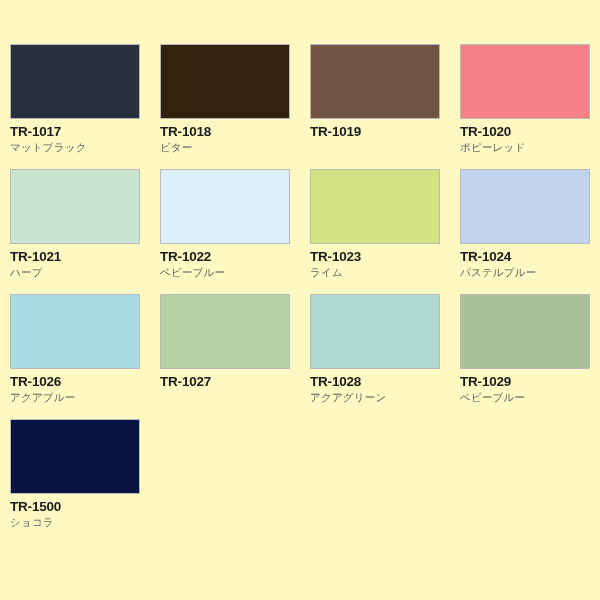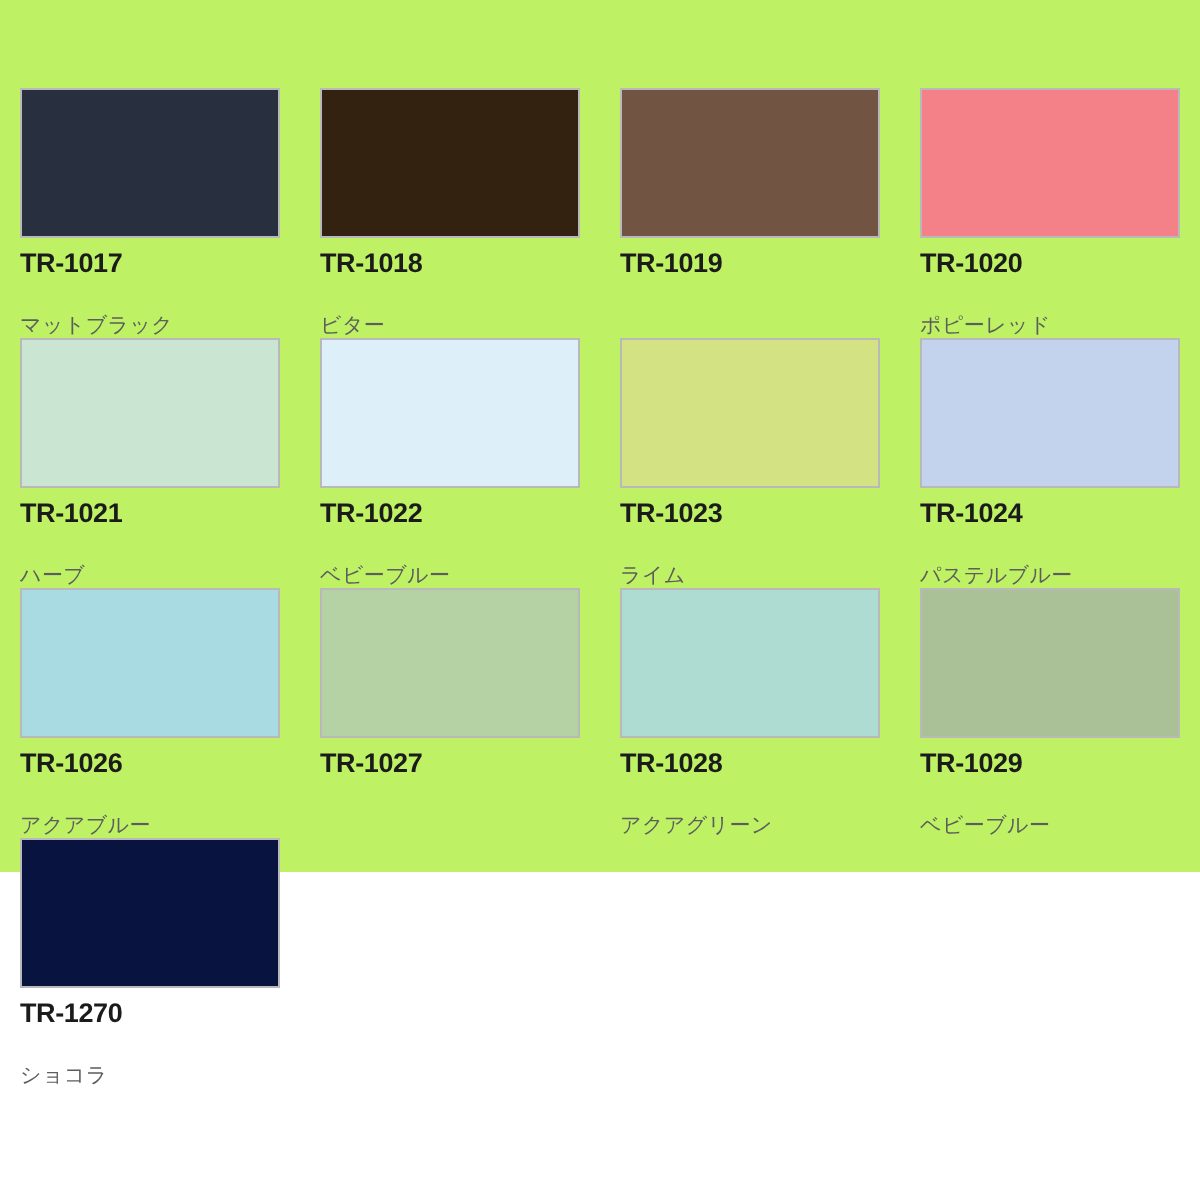--- a/index.html
+++ b/index.html
@@ -12,23 +12,23 @@
     width: 600px;
     height: 600px;
     overflow: hidden;
     font-family: "Liberation Sans", "DejaVu Sans", sans-serif;
     -webkit-font-smoothing: antialiased;
   }
 
   #swatch-sheet {
     box-sizing: border-box;
     width: 600px;
-    height: 436px;
+    height: 600px;
     padding: 44px 0 0 10px;
-    background: #bef264;
+    background: #fef9c3;
   }
 
   .swatch-grid {
     display: grid;
     grid-template-columns: repeat(4, 150px);
     grid-auto-rows: 125px;
     column-gap: 0px;
     row-gap: 0px;
     align-content: start;
     justify-content: start;
@@ -56,21 +56,21 @@
     font-size: 13.5px;
     font-weight: bold;
     color: #1b1b1b;
     letter-spacing: -0.2px;
     line-height: 15px;
     white-space: nowrap;
   }
 
   .swatch-name {
     display: block;
-    margin-top: 18px;
+    margin-top: 2px;
     font-size: 10.5px;
     font-weight: normal;
     color: #5d5d5d;
     line-height: 13px;
     letter-spacing: 0.2px;
     white-space: nowrap;
   }
 </style>
 </head>
 <body>
@@ -130,17 +130,17 @@
         <span class="swatch-code">TR-1028</span>
         <span class="swatch-name">アクアグリーン</span>
       </div>
       <div class="swatch-cell">
         <div class="swatch-chip" style="background-color: rgb(170, 192, 151); border-color: rgb(185, 185, 185);"></div>
         <span class="swatch-code">TR-1029</span>
         <span class="swatch-name">ベビーブルー</span>
       </div>
       <div class="swatch-cell">
         <div class="swatch-chip" style="background-color: rgb(8, 20, 63); border-color: rgb(185, 185, 185);"></div>
-        <span class="swatch-code">TR-1270</span>
+        <span class="swatch-code">TR-1500</span>
         <span class="swatch-name">ショコラ</span>
       </div>
     </div>
 </div>
 
 </body></html>

